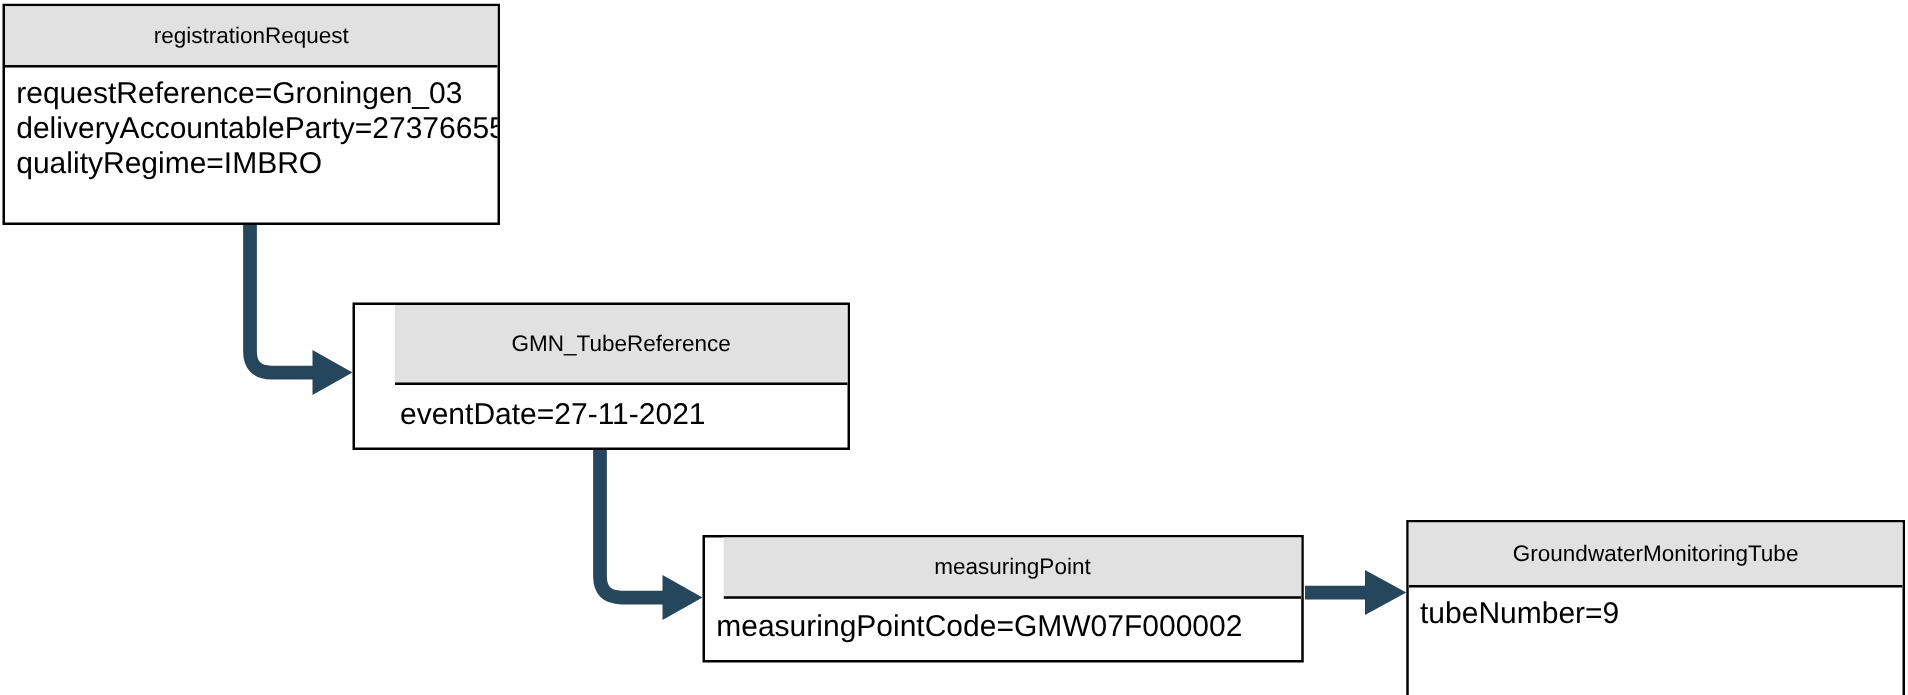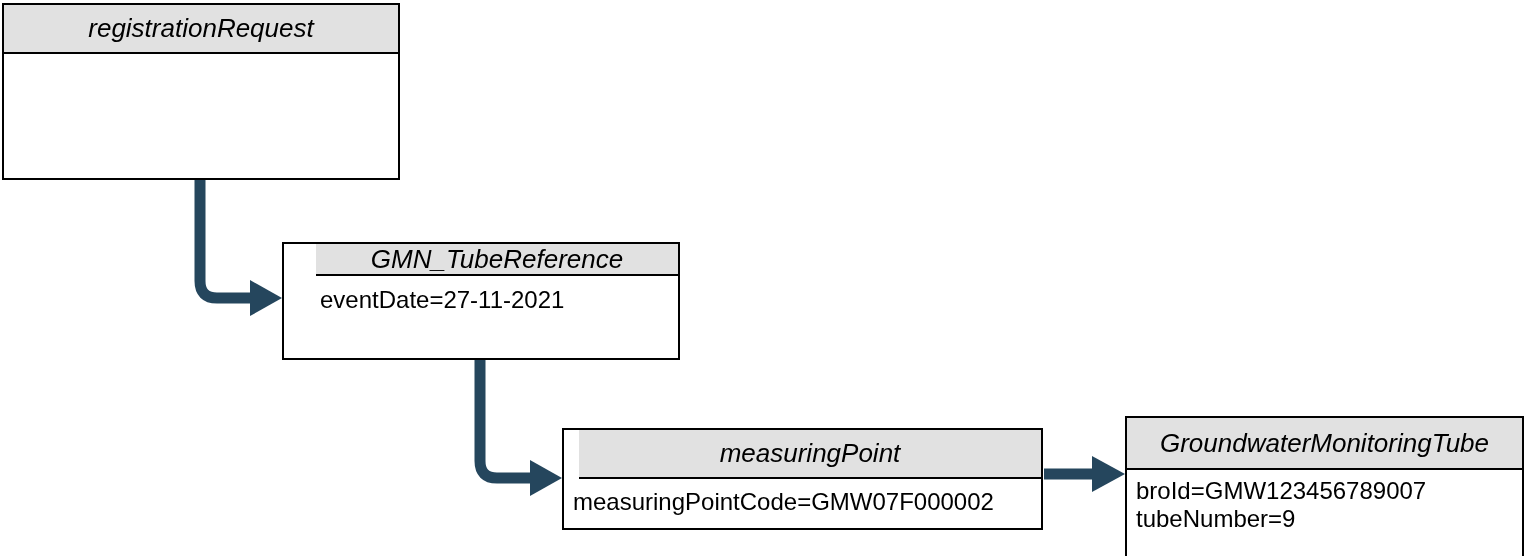--- a/index.html
+++ b/index.html
@@ -23,24 +23,23 @@
     position: absolute;
     background: #ffffff;
     border: 2px solid #000000;
   }
   .node-header {
     display: flex;
     align-items: center;
     justify-content: center;
     background: #e1e1e1;
     border-bottom: 2px solid #000000;
-    font-size: 26px;
+    font-size: 18px;
     white-space: nowrap;
     overflow: hidden;
-    font-style: italic;
   }
   .node-body {
     padding: 7px 9px;
     font-size: 24px;
     line-height: 28px;
     white-space: nowrap;
     overflow: hidden;
   }
   .node-body.pad-top { padding-top: 10px; padding-left: 36px; }
   .node-body.v-center { display: flex; flex-direction: column; justify-content: center; padding-top: 0; padding-bottom: 4px; }
@@ -59,38 +58,40 @@
     <path d="M 480 359 L 480 461 Q 480 478 497 478 L 531 478" fill="none" stroke="#25465d" stroke-width="11"></path>
     <polygon points="530,460 562,478 530,496" fill="#25465d"></polygon>
 
     <path d="M 1044 474 L 1093 474" fill="none" stroke="#25465d" stroke-width="11"></path>
     <polygon points="1092,456 1125,474 1092,492" fill="#25465d"></polygon>
   </svg>
 
   <div class="node" style="left:2px; top:3px; width:398px; height:177px;">
     <div class="node-header" style="height:49px;">registrationRequest</div>
     <div class="node-body">
+      <div class="attr">requestReference=Groningen_03</div>
+      <div class="attr">deliveryAccountableParty=27376655</div>
+      <div class="attr">qualityRegime=IMBRO</div>
     </div>
   </div>
 
   <div class="node" style="left:282px; top:242px; width:398px; height:118px;">
-    <div class="node-header" style="height:32px;margin-left:32px;">GMN_TubeReference</div>
+    <div class="node-header" style="height:64px;margin-left:32px;">GMN_TubeReference</div>
     <div class="node-body pad-top">
       <div class="attr">eventDate=27-11-2021</div>
     </div>
   </div>
 
   <div class="node" style="left:562px; top:428px; width:481px; height:102px;">
     <div class="node-header" style="height:49px;margin-left:15px;">measuringPoint</div>
     <div class="node-body v-center" style="height:49px;">
       <div class="attr">measuringPointCode=GMW07F000002</div>
     </div>
   </div>
 
   <div class="node" style="left:1125px; top:416px; width:399px; height:142px;">
     <div class="node-header" style="height:52px;">GroundwaterMonitoringTube</div>
     <div class="node-body">
-      <div class="attr">broId=GMW123456789007</div>
       <div class="attr">tubeNumber=9</div>
     </div>
   </div>
 
 </div>
 
 </body></html>

